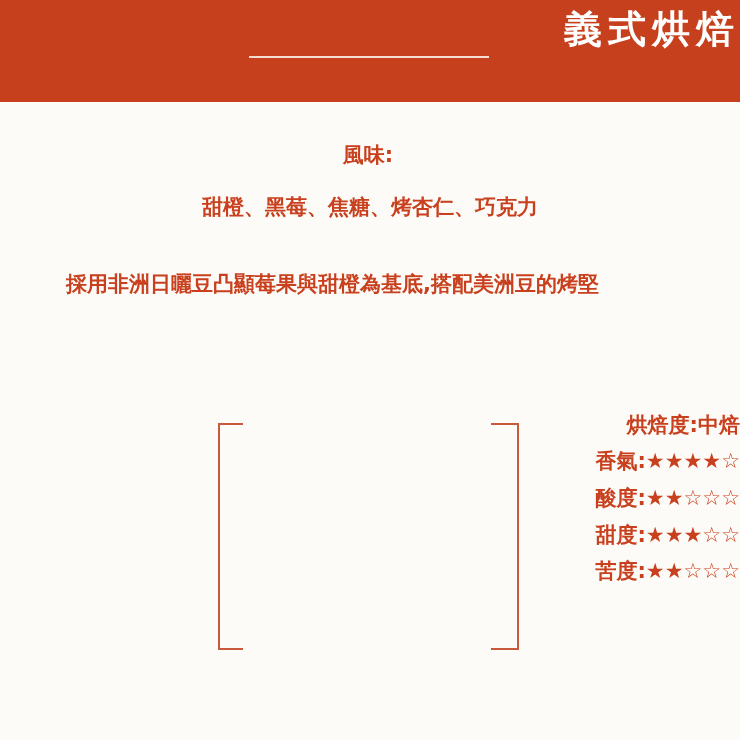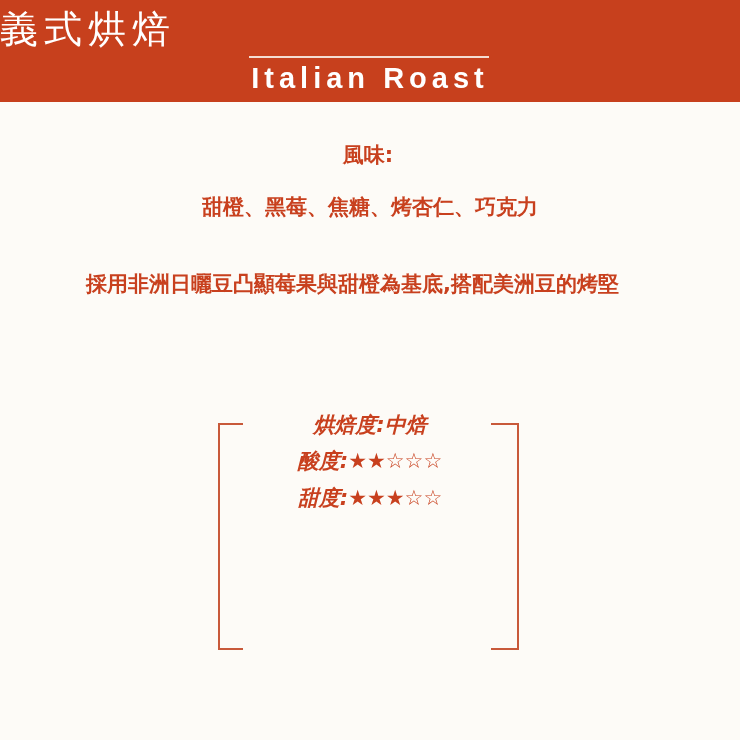--- a/index.html
+++ b/index.html
@@ -19,24 +19,24 @@
     position: absolute;
     left: 0; top: 0;
     width: 740px;
     height: 102px;
     background: #c7401d;
   }
   .banner-title {
     position: absolute;
     left: 0; right: 0;
     top: 6px;
-    text-align: left;
+    text-align: right;
     color: #ffffff;
     font-size: 38px;
-    font-weight: normal;
+    font-weight: bold;
     letter-spacing: 6px;
     line-height: 46px;
   }
   .banner-rule {
     position: absolute;
     left: 249px;
     top: 56px;
     width: 240px;
     height: 2px;
     background: #f5ddd2;
@@ -73,43 +73,41 @@
     margin-top: 12px;
   }
   .description {
     position: absolute;
     left: 66px;
     width: 620px;
     top: 262px;
     font-size: 21px;
     font-weight: bold;
     line-height: 44px;
-    margin-left: 20px;
   }
   .description .line {
     display: block;
     white-space: nowrap;
   }
   .frame {
     position: absolute;
     left: 218px;
     top: 423px;
     width: 301px;
     height: 227px;
   }
   .frame .edge {
     position: absolute;
     background: #c8593a;
   }
   .ratings {
     position: absolute;
     left: 0; right: 0;
     top: 407px;
-    text-align: center;
-    font-style: italic;
+    text-align: right;
   }
   .roast-level {
     font-size: 21px;
     font-weight: bold;
     line-height: 36px;
     height: 36px;
   }
   .rating-row {
     font-size: 21px;
     font-weight: bold;
@@ -123,21 +121,20 @@
   .star-filled {
     color: #c8401e;
   }
 </style>
 </head>
 <body>
 
 <div class="banner">
   <div class="banner-title">義式烘焙</div>
   <div class="banner-rule"></div>
-  <div class="banner-subtitle">Italian Roast</div>
 </div>
 
 <div class="flavor-label">風味:</div>
 <div class="flavor-notes">甜橙、黑莓、焦糖、烤杏仁、巧克力</div>
 
 <div class="description">
   <span class="line">採用非洲日曬豆凸顯莓果與甜橙為基底,搭配美洲豆的烤堅</span>
 </div>
 
 <div class="frame">
@@ -146,18 +143,24 @@
   <div class="edge" style="left:0;bottom:0;width:25px;height:2px;"></div>
   <div class="edge" style="right:0;top:0;width:2px;height:227px;"></div>
   <div class="edge" style="right:0;top:0;width:28px;height:2px;"></div>
   <div class="edge" style="right:0;bottom:0;width:28px;height:2px;"></div>
 </div>
 
 <div class="ratings">
   <div class="roast-level">烘焙度:中焙</div>
 
   <div class="rating-row">
+    <span>香氣:</span><span class="stars star-filled">★★★★☆</span>
+  </div>
+  <div class="rating-row">
     <span>酸度:</span><span class="stars star-filled">★★☆☆☆</span>
   </div>
   <div class="rating-row">
     <span>甜度:</span><span class="stars star-filled">★★★☆☆</span>
   </div>
+  <div class="rating-row">
+    <span>苦度:</span><span class="stars star-filled">★★☆☆☆</span>
+  </div>
 </div>
 
 </body></html>

